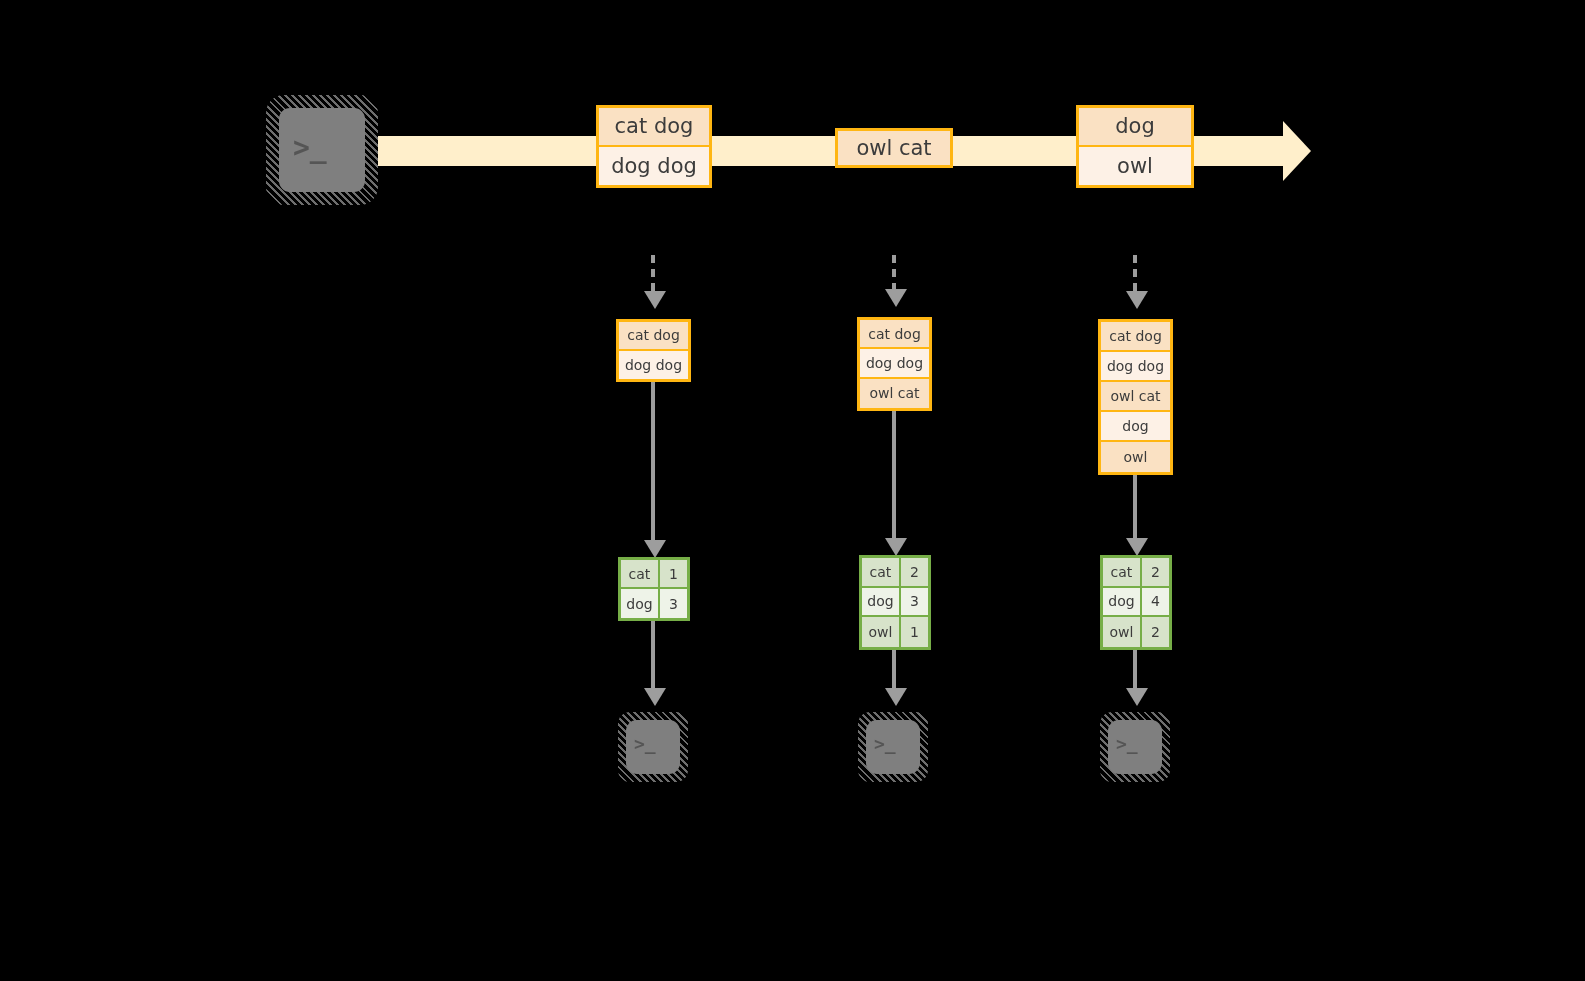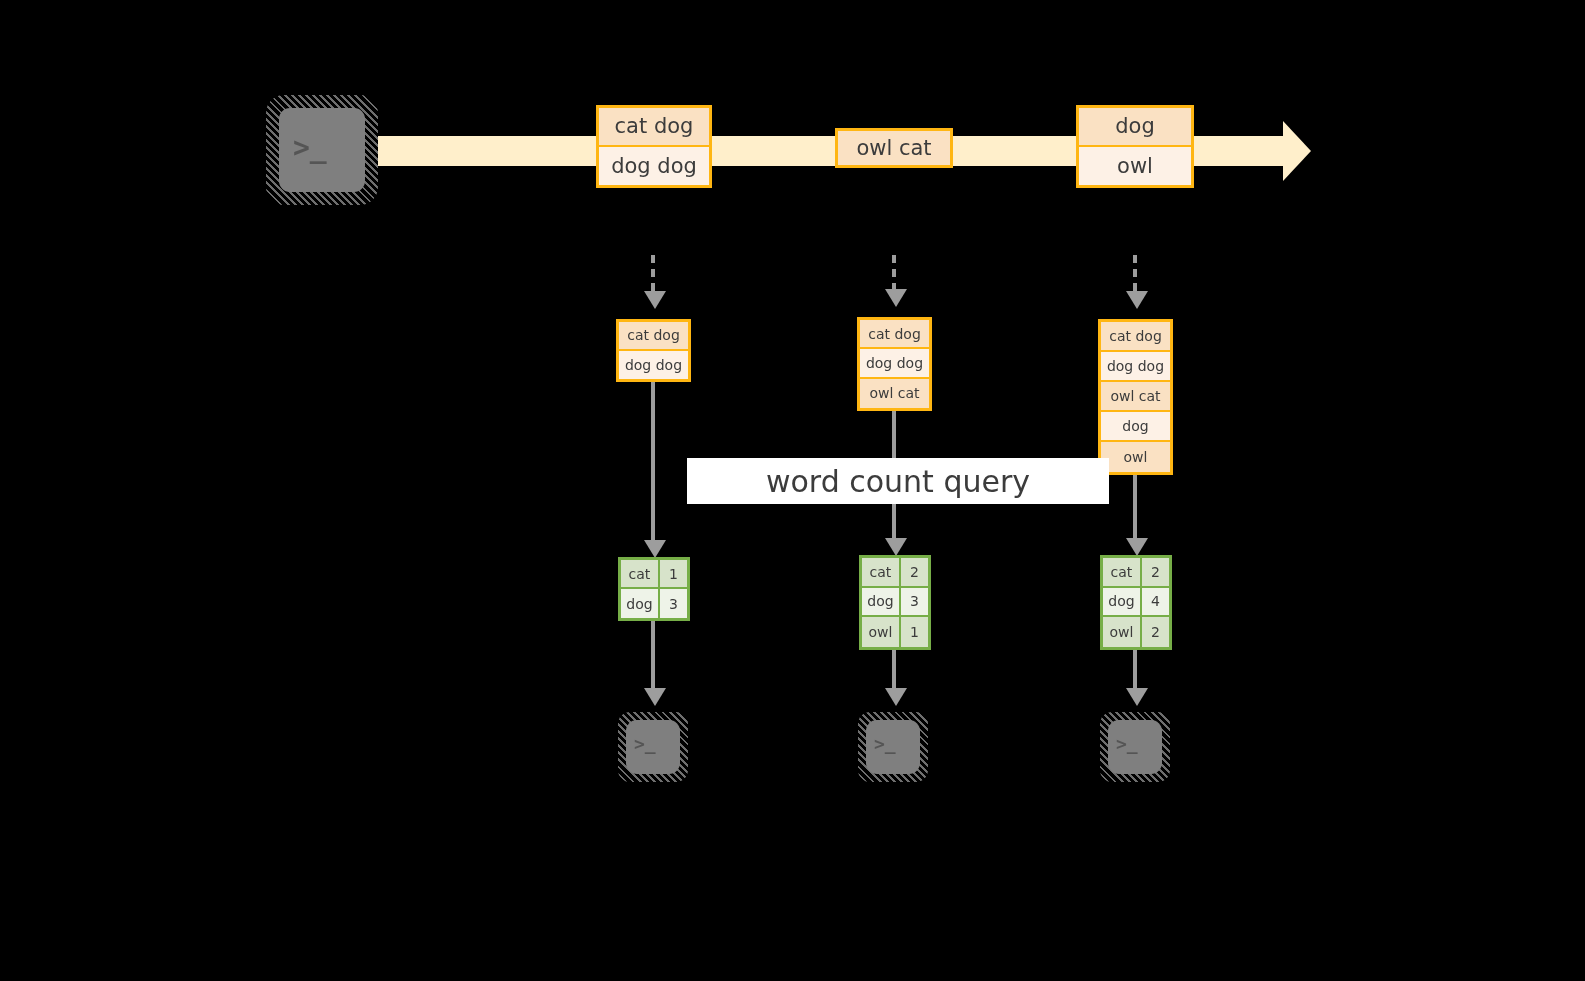--- a/index.html
+++ b/index.html
@@ -260,15 +260,14 @@
   </div>
 
   <div class="vline" style="left:1133px; top:650px; height:41px;"></div>
   <div class="vhead" style="left:1126px; top:688px;"></div>
 
   <div class="hatch" style="left:1100px; top:712px; width:70px; height:70px; border-radius:12px;"></div>
   <div class="term-body" style="left:1108px; top:720px; width:54px; height:54px;">
     <span class="term-glyph" style="left:8px; top:15px; font-size:18px;">&gt;_</span>
   </div>
 
-  <div class="query-label" style="left:687px; top:458px; width:422px; height:46px; font-size:30px;">word count query</div>
 
 </div>
 
 </body></html>

